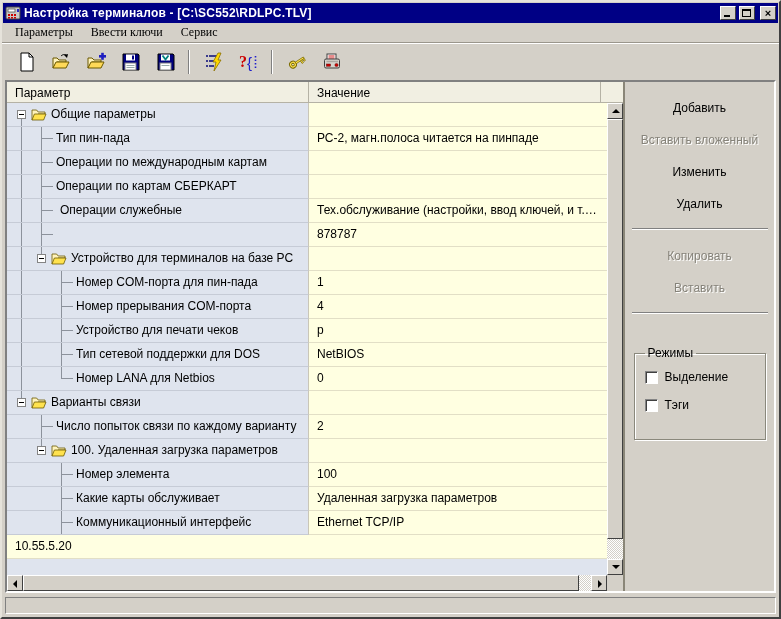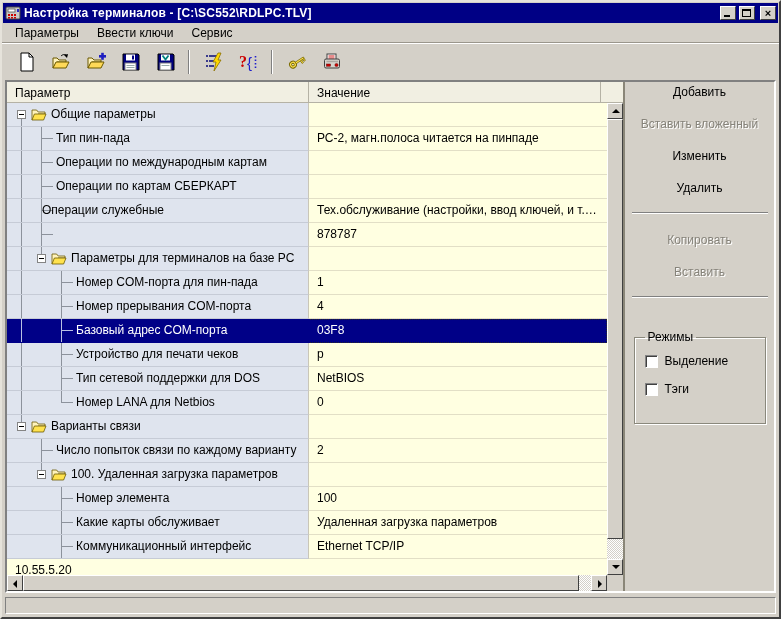--- a/index.html
+++ b/index.html
@@ -13,21 +13,21 @@
   
   .titlebar{height:20px;margin:1px 1px 0;background:#000085;display:flex;align-items:center;padding:0 2px;gap:3px;}
   .app-icon{width:16px;height:16px;flex:0 0 auto;display:inline-flex;}
   .title-text{color:#fff;font-weight:bold;font-size:12px;flex:1;white-space:nowrap;overflow:hidden;letter-spacing:.2px;}
   .cap-btn{width:16px;height:14px;background:#d4d0c8;border:1px solid;border-color:#fff #404040 #404040 #fff;position:relative;padding:0;flex:0 0 auto;}
   .cap-btn.close{margin-left:2px;}
   .g-min{position:absolute;left:3px;bottom:2px;width:6px;height:2px;background:#000;}
   .g-max{position:absolute;left:2px;top:2px;width:9px;height:8px;border:1px solid #000;border-top-width:2px;}
   .g-close{position:absolute;left:0;top:0;width:14px;height:12px;font:bold 11px "Liberation Sans",sans-serif;text-align:center;line-height:12px;}
   
-  .menubar{height:20px;display:flex;align-items:center;padding:0 4px;border-bottom:1px solid #9a968c;}
+  .menubar{height:20px;display:flex;align-items:center;padding:0 4px;border-bottom:1px solid #9a968c;font-family:Liberation Serif, serif;}
   .menu-item{padding:2px 9px;white-space:nowrap;}
   
   .toolbar{height:37px;display:flex;align-items:center;padding:0 4px 0 8px;border-top:1px solid #fff;}
   .tb-btn{width:31px;height:28px;background:transparent;border:1px solid transparent;display:flex;align-items:center;justify-content:center;padding:0;margin-right:4px;}
   .tb-btn svg{display:block;}
   .tsep{width:0;height:24px;border-left:1px solid #808080;border-right:1px solid #fff;margin:0 8px 0 3px;}
   
   .main{display:flex;margin:0 3px;height:513px;border:2px solid;border-color:#808080 #fff #fff #808080;background:#d4d0c8;}
   .table-area{width:618px;display:flex;flex-direction:column;border-right:2px solid #8a8678;flex:0 0 auto;}
   .grid-header{height:21px;display:flex;background:#f1efe2;border-bottom:1px solid #b5b2a5;flex:0 0 auto;}
@@ -58,21 +58,21 @@
   .tri-left{position:absolute;left:5px;top:4px;width:0;height:0;border-top:4px solid transparent;border-bottom:4px solid transparent;border-right:4px solid #000;}
   .tri-right{position:absolute;left:6px;top:4px;width:0;height:0;border-top:4px solid transparent;border-bottom:4px solid transparent;border-left:4px solid #000;}
   .vtrack{flex:1;position:relative;}
   .vthumb{position:absolute;top:0;left:0;width:16px;height:420px;background:#d4d0c8;border:1px solid;border-color:#fff #404040 #404040 #fff;}
   .hscroll-row{height:16px;display:flex;flex:0 0 auto;}
   .hscroll{width:602px;display:flex;}
   .htrack{flex:1;position:relative;}
   .hthumb{position:absolute;left:0;top:0;height:16px;width:556px;background:#d4d0c8;border:1px solid;border-color:#fff #404040 #404040 #fff;}
   .corner{width:16px;background:#d4d0c8;}
   
-  .right-panel{flex:1;display:flex;flex-direction:column;align-items:center;background:#d4d0c8;}
+  .right-panel{flex:1;display:flex;flex-direction:column;align-items:center;padding-top:16px;background:#d4d0c8;}
   .flat-btn{width:140px;height:20px;line-height:20px;text-align:center;margin-bottom:12px;background:transparent;border:none;font:12px "Liberation Sans",sans-serif;padding:0;white-space:nowrap;}
   .flat-btn.disabled{color:#86837a;text-shadow:1px 1px 0 #fff;}
   .panel-sep{width:136px;height:2px;border-top:1px solid #808080;border-bottom:1px solid #fff;margin:2px 0 16px;}
   .groupbox{width:132px;height:94px;border:1px solid #8a887c;box-shadow:1px 1px 0 #fff,inset 1px 1px 0 #fff;margin:16px 0 0;padding:2px 0 0 10px;}
   .groupbox legend{font-size:12px;padding:0 3px;}
   .check-row{display:flex;align-items:center;gap:7px;margin:8px 0 14px;}
   .checkbox{width:13px;height:13px;background:#fff;border:1px solid;border-color:#848484 #fff #fff #848484;box-shadow:inset 1px 1px 0 #404040;flex:0 0 auto;}
   
   .statusbar{height:24px;padding:4px 3px 3px;display:flex;}
   .status-field{flex:1;border:1px solid;border-color:#808080 #fff #fff #808080;}
@@ -267,21 +267,21 @@
                 <div class="tick" style="left: 35px; width: 11px;"></div>
                 <span class="p-label" style="left: 49px;">Операции по картам СБЕРКАРТ</span>
               </div>
               <div class="cell-value"></div>
             </div>
             <div class="row">
               <div class="cell-param">
                 <div class="guide" style="left: 14px; top: 0px; height: 24px;"></div>
                 <div class="conn" style="left: 34px; top: 0px; height: 24px;"></div>
                 <div class="tick" style="left: 35px; width: 11px;"></div>
-                <span class="p-label" style="left: 35px;">Операции служебные</span>
+                <span class="p-label" style="left: 53px;">Операции служебные</span>
               </div>
               <div class="cell-value">Тех.обслуживание (настройки, ввод ключей, и т.д.), Уд...</div>
             </div>
             <div class="row">
               <div class="cell-param">
                 <div class="guide" style="left: 14px; top: 0px; height: 24px;"></div>
                 <div class="conn" style="left: 34px; top: 0px; height: 24px;"></div>
                 <div class="tick" style="left: 35px; width: 11px;"></div>
                 <span class="p-label" style="left: 49px; margin-top: 40px;">Пароли пользователей</span>
               </div>
@@ -289,50 +289,41 @@
             </div>
             <div class="row">
               <div class="cell-param">
                 <div class="guide" style="left: 14px; top: 0px; height: 24px;"></div>
                 <div class="conn" style="left: 34px; top: 0px; height: 7px;"></div>
                 <div class="expand-box" style="left: 30px;"></div>
                 <span class="tree-folder" style="left: 44px;"><svg width="16" height="13" viewBox="0 0 16 13">
                     <path d="M1 12V2h4.6l1.6 2H14v2H7z" fill="#fff3bc" stroke="#6b5900" stroke-width=".8"></path>
                     <path d="M1 12l2.4-6H15l-2.4 6z" fill="#ffe24e" stroke="#6b5900" stroke-width=".8"></path>
                   </svg></span>
-                <span class="p-label" style="left: 64px;">Параметры для терминалов на базе РС</span>
+                <span class="p-label" style="left: 64px;">Устройство для терминалов на базе РС</span>
               </div>
               <div class="cell-value"></div>
             </div>
             <div class="row">
               <div class="cell-param">
                 <div class="guide" style="left: 14px; top: 0px; height: 24px;"></div>
                 <div class="conn" style="left: 54px; top: 0px; height: 24px;"></div>
                 <div class="tick" style="left: 55px; width: 11px;"></div>
                 <span class="p-label" style="left: 69px;">Номер COM-порта для пин-пада</span>
               </div>
               <div class="cell-value">1</div>
             </div>
             <div class="row">
               <div class="cell-param">
                 <div class="guide" style="left: 14px; top: 0px; height: 24px;"></div>
                 <div class="conn" style="left: 54px; top: 0px; height: 24px;"></div>
                 <div class="tick" style="left: 55px; width: 11px;"></div>
                 <span class="p-label" style="left: 69px;">Номер прерывания COM-порта</span>
               </div>
               <div class="cell-value">4</div>
-            </div>
-            <div class="row selected">
-              <div class="cell-param">
-                <div class="guide" style="left: 14px; top: 0px; height: 24px;"></div>
-                <div class="conn" style="left: 54px; top: 0px; height: 24px;"></div>
-                <div class="tick" style="left: 55px; width: 11px;"></div>
-                <span class="p-label" style="left: 69px;">Базовый адрес COM-порта</span>
-              </div>
-              <div class="cell-value">03F8</div>
             </div>
             <div class="row">
               <div class="cell-param">
                 <div class="guide" style="left: 14px; top: 0px; height: 24px;"></div>
                 <div class="conn" style="left: 54px; top: 0px; height: 24px;"></div>
                 <div class="tick" style="left: 55px; width: 11px;"></div>
                 <span class="p-label" style="left: 69px;">Устройство для печати чеков</span>
               </div>
               <div class="cell-value">p</div>
             </div>

